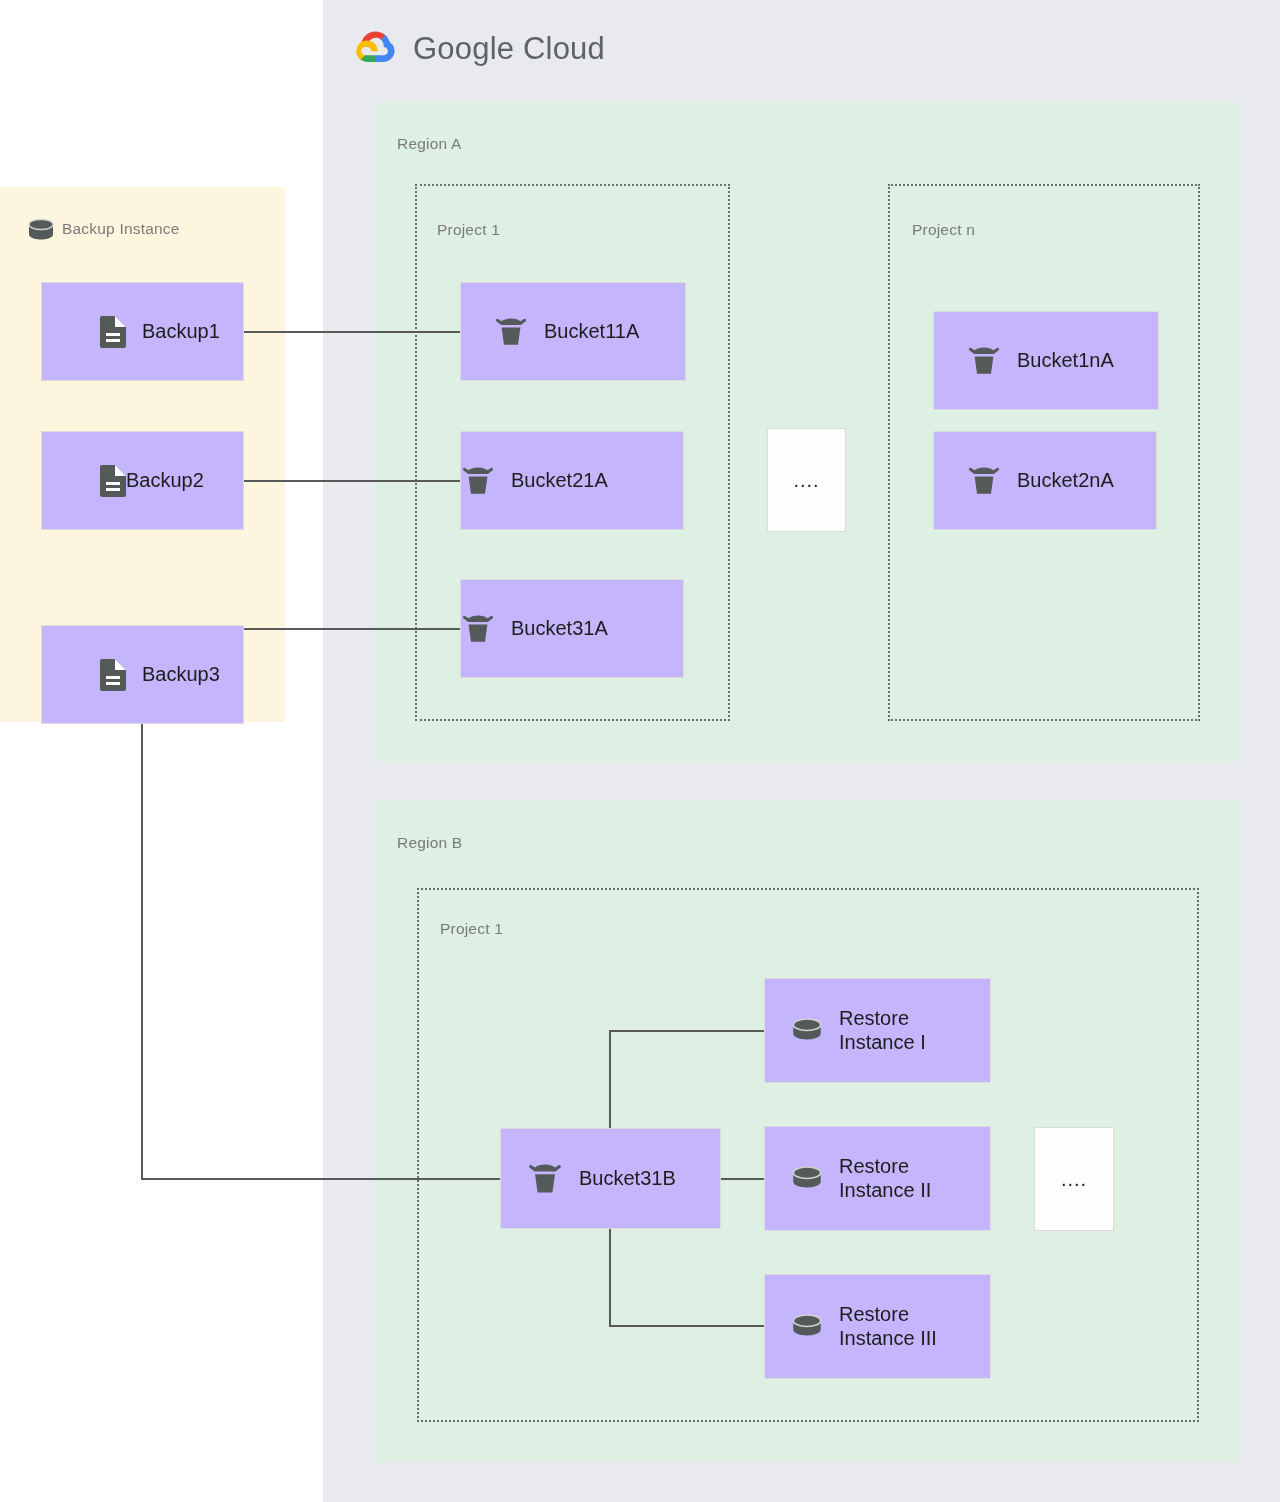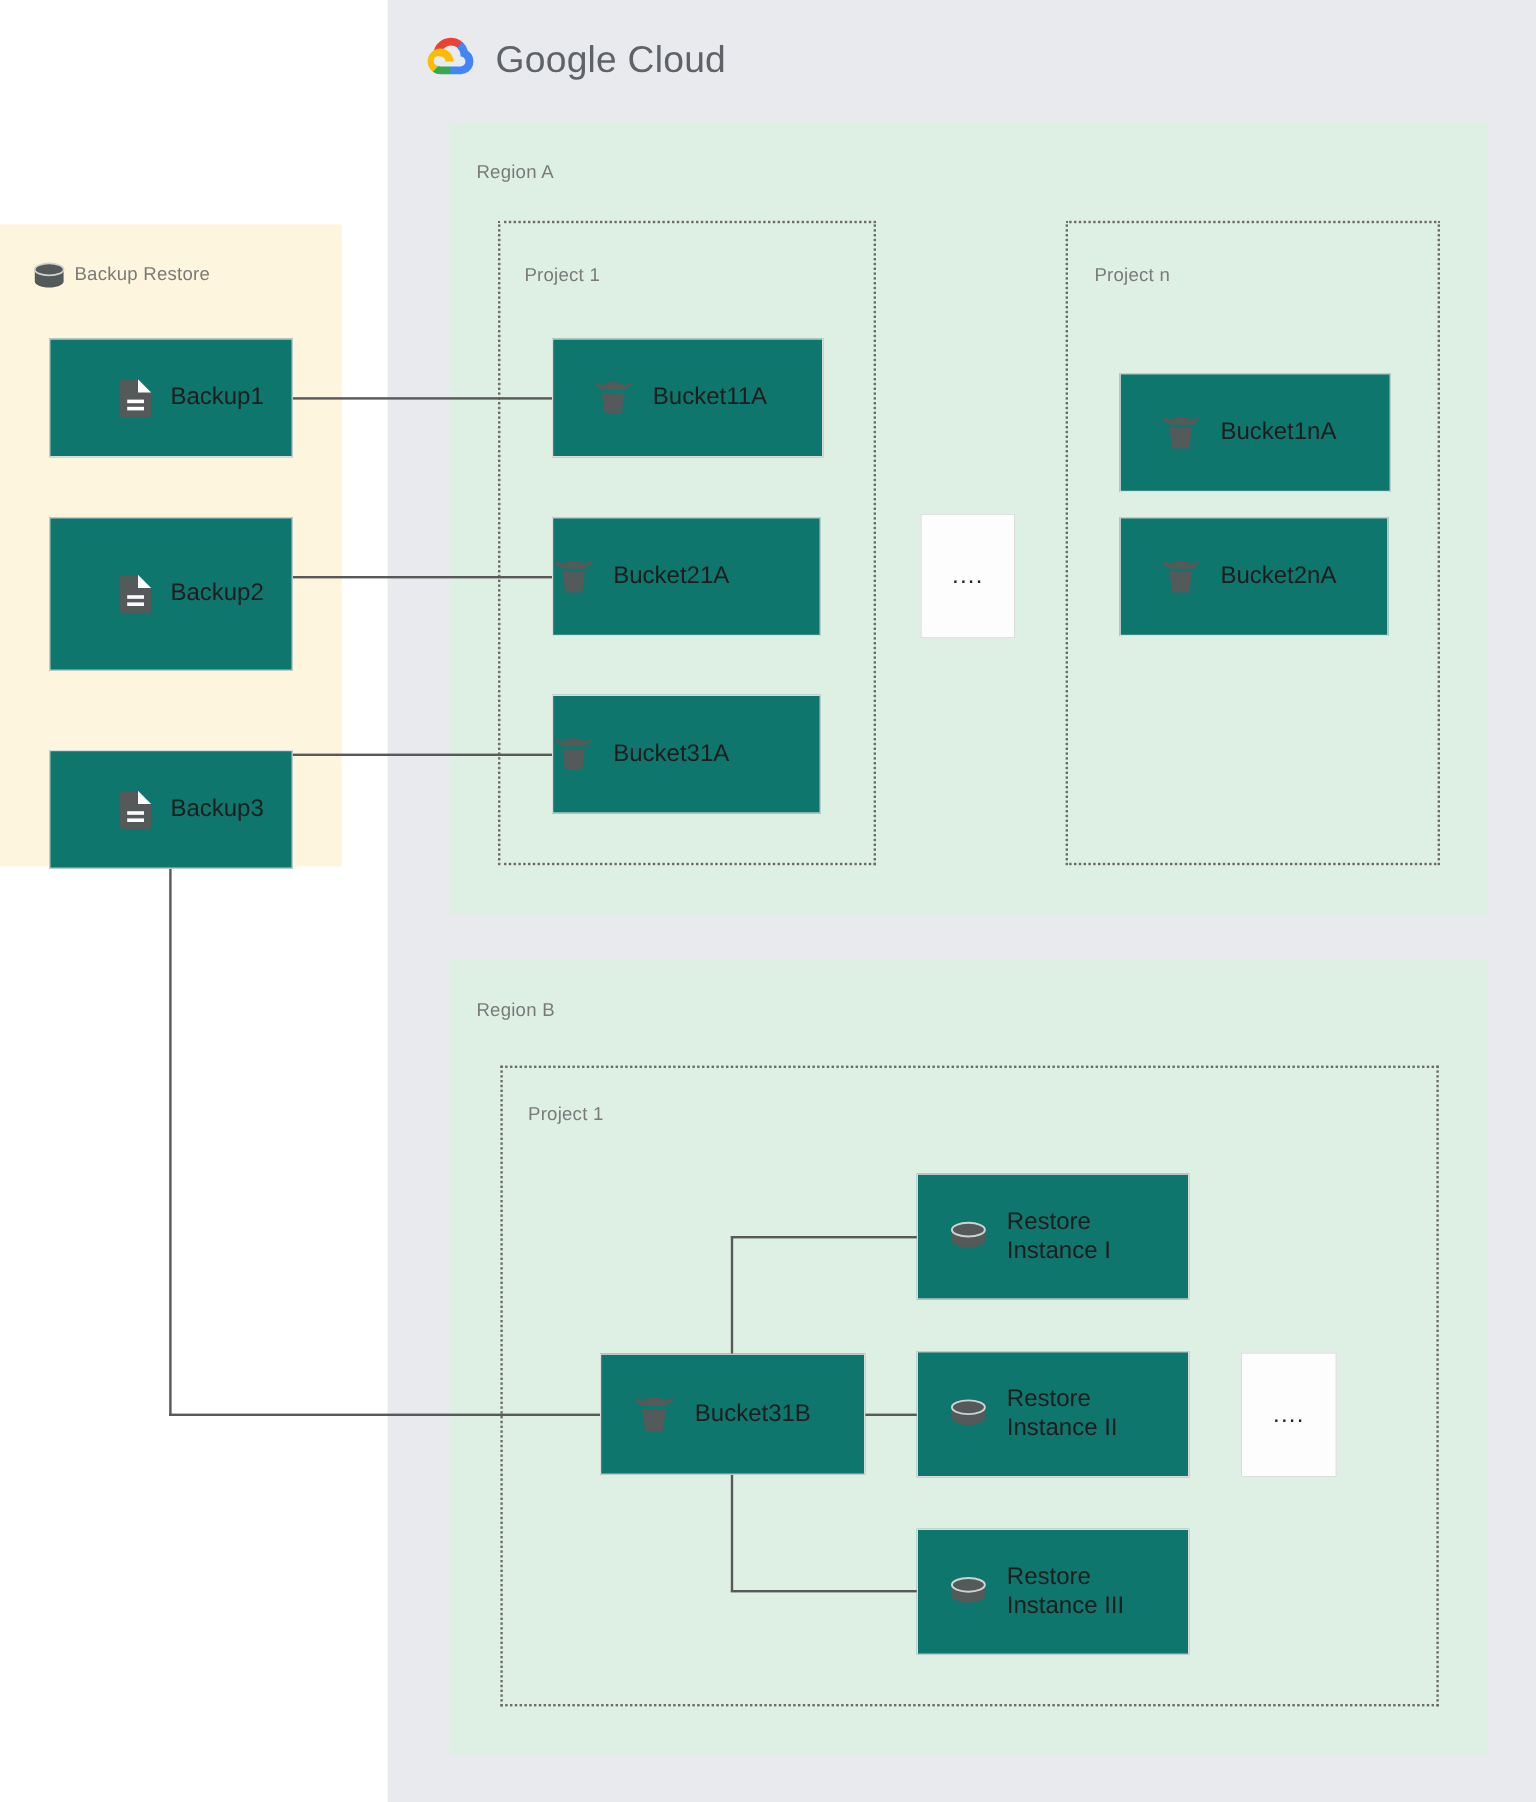--- a/index.html
+++ b/index.html
@@ -10,21 +10,21 @@
   .gcp-panel{position:absolute;left:323px;top:0;width:957px;height:1502px;background:#e8eaed;}
   .region{position:absolute;background:#deefe4;}
   .region-label{position:absolute;color:#7a7a7a;font-size:15.5px;letter-spacing:.2px;}
   .project{position:absolute;border:2px dotted #6b6b6b;box-sizing:border-box;}
   .project-label{position:absolute;color:#7a7a7a;font-size:15.5px;letter-spacing:.2px;}
 
   .backup-panel{position:absolute;left:0;top:187px;width:285px;height:535px;background:#fdf5dd;}
   .backup-title{position:absolute;left:62px;top:220px;color:#7a7a7a;font-size:15.5px;letter-spacing:.2px;}
 
   
-  .card{position:absolute;background:#0f766e;border:1px solid #dcdcdc;box-sizing:border-box;
+  .card{position:absolute;background:#c4b5fd;border:1px solid #dcdcdc;box-sizing:border-box;
         display:flex;align-items:center;}
   .card .label{color:#1d1d1d;font-size:20px;line-height:1.18;white-space:pre-line;}
   .card .icon{flex:0 0 auto;display:flex;align-items:center;justify-content:center;}
   .dots{position:absolute;background:#fdfdfd;border:1px solid #dcdcdc;box-sizing:border-box;
         display:flex;align-items:center;justify-content:center;color:#222;font-size:20px;
         letter-spacing:1px;line-height:0.2;}
 
   
   .conn{position:absolute;background:#595959;}
 
@@ -68,21 +68,21 @@
   <div class="project-label" style="left:440px;top:920px;">Project 1</div>
 
   <div class="backup-panel"></div>
   <div style="position:absolute;left:27px;top:218px;">
     <svg width="28" height="26" viewBox="0 0 28 26" aria-hidden="true">
       <ellipse cx="14" cy="6.5" rx="12" ry="5" fill="#54595a"></ellipse>
       <path d="M2 6.5v10c0 2.8 5.37 5 12 5s12-2.2 12-5v-10c0 2.8-5.37 5-12 5s-12-2.2-12-5z" fill="#54595a"></path>
       <ellipse cx="14" cy="6.5" rx="12" ry="5" fill="none" stroke="#cfd2d3" stroke-width="1.4"></ellipse>
     </svg>
   </div>
-  <div class="backup-title">Backup Restore</div>
+  <div class="backup-title">Backup Instance</div>
 
   <div class="conn" style="left:243px;top:331px;width:218px;height:1.6px;"></div>
 
   <div class="conn" style="left:243px;top:480px;width:218px;height:1.6px;"></div>
 
   <div class="conn" style="left:243px;top:628px;width:218px;height:1.6px;"></div>
 
   <div class="conn" style="left:141px;top:681px;width:1.8px;height:499px;"></div>
   <div class="conn" style="left:141px;top:1178px;width:360px;height:1.8px;"></div>
 
@@ -99,21 +99,21 @@
       <svg width="26" height="32" viewBox="0 0 26 32" aria-hidden="true">
         <path d="M2 0h13l11 11v19a2 2 0 01-2 2H2a2 2 0 01-2-2V2a2 2 0 012-2z" fill="#54595a"></path>
         <path d="M15 0l11 11H15z" fill="#fdfdfd"></path>
         <rect x="6" y="17" width="14" height="3" fill="#fdfdfd"></rect>
         <rect x="6" y="23" width="14" height="3" fill="#fdfdfd"></rect>
       </svg>
     </span>
     <span class="label">Backup1</span>
   </div>
 
-  <div class="card" style="left:41px;top:431px;width:203px;height:128px;padding-left:58px;gap:16px;">
+  <div class="card" style="left:41px;top:431px;width:203px;height:99px;padding-left:58px;">
     <span class="icon">
       <svg width="26" height="32" viewBox="0 0 26 32" aria-hidden="true">
         <path d="M2 0h13l11 11v19a2 2 0 01-2 2H2a2 2 0 01-2-2V2a2 2 0 012-2z" fill="#54595a"></path>
         <path d="M15 0l11 11H15z" fill="#fdfdfd"></path>
         <rect x="6" y="17" width="14" height="3" fill="#fdfdfd"></rect>
         <rect x="6" y="23" width="14" height="3" fill="#fdfdfd"></rect>
       </svg>
     </span>
     <span class="label">Backup2</span>
   </div>

